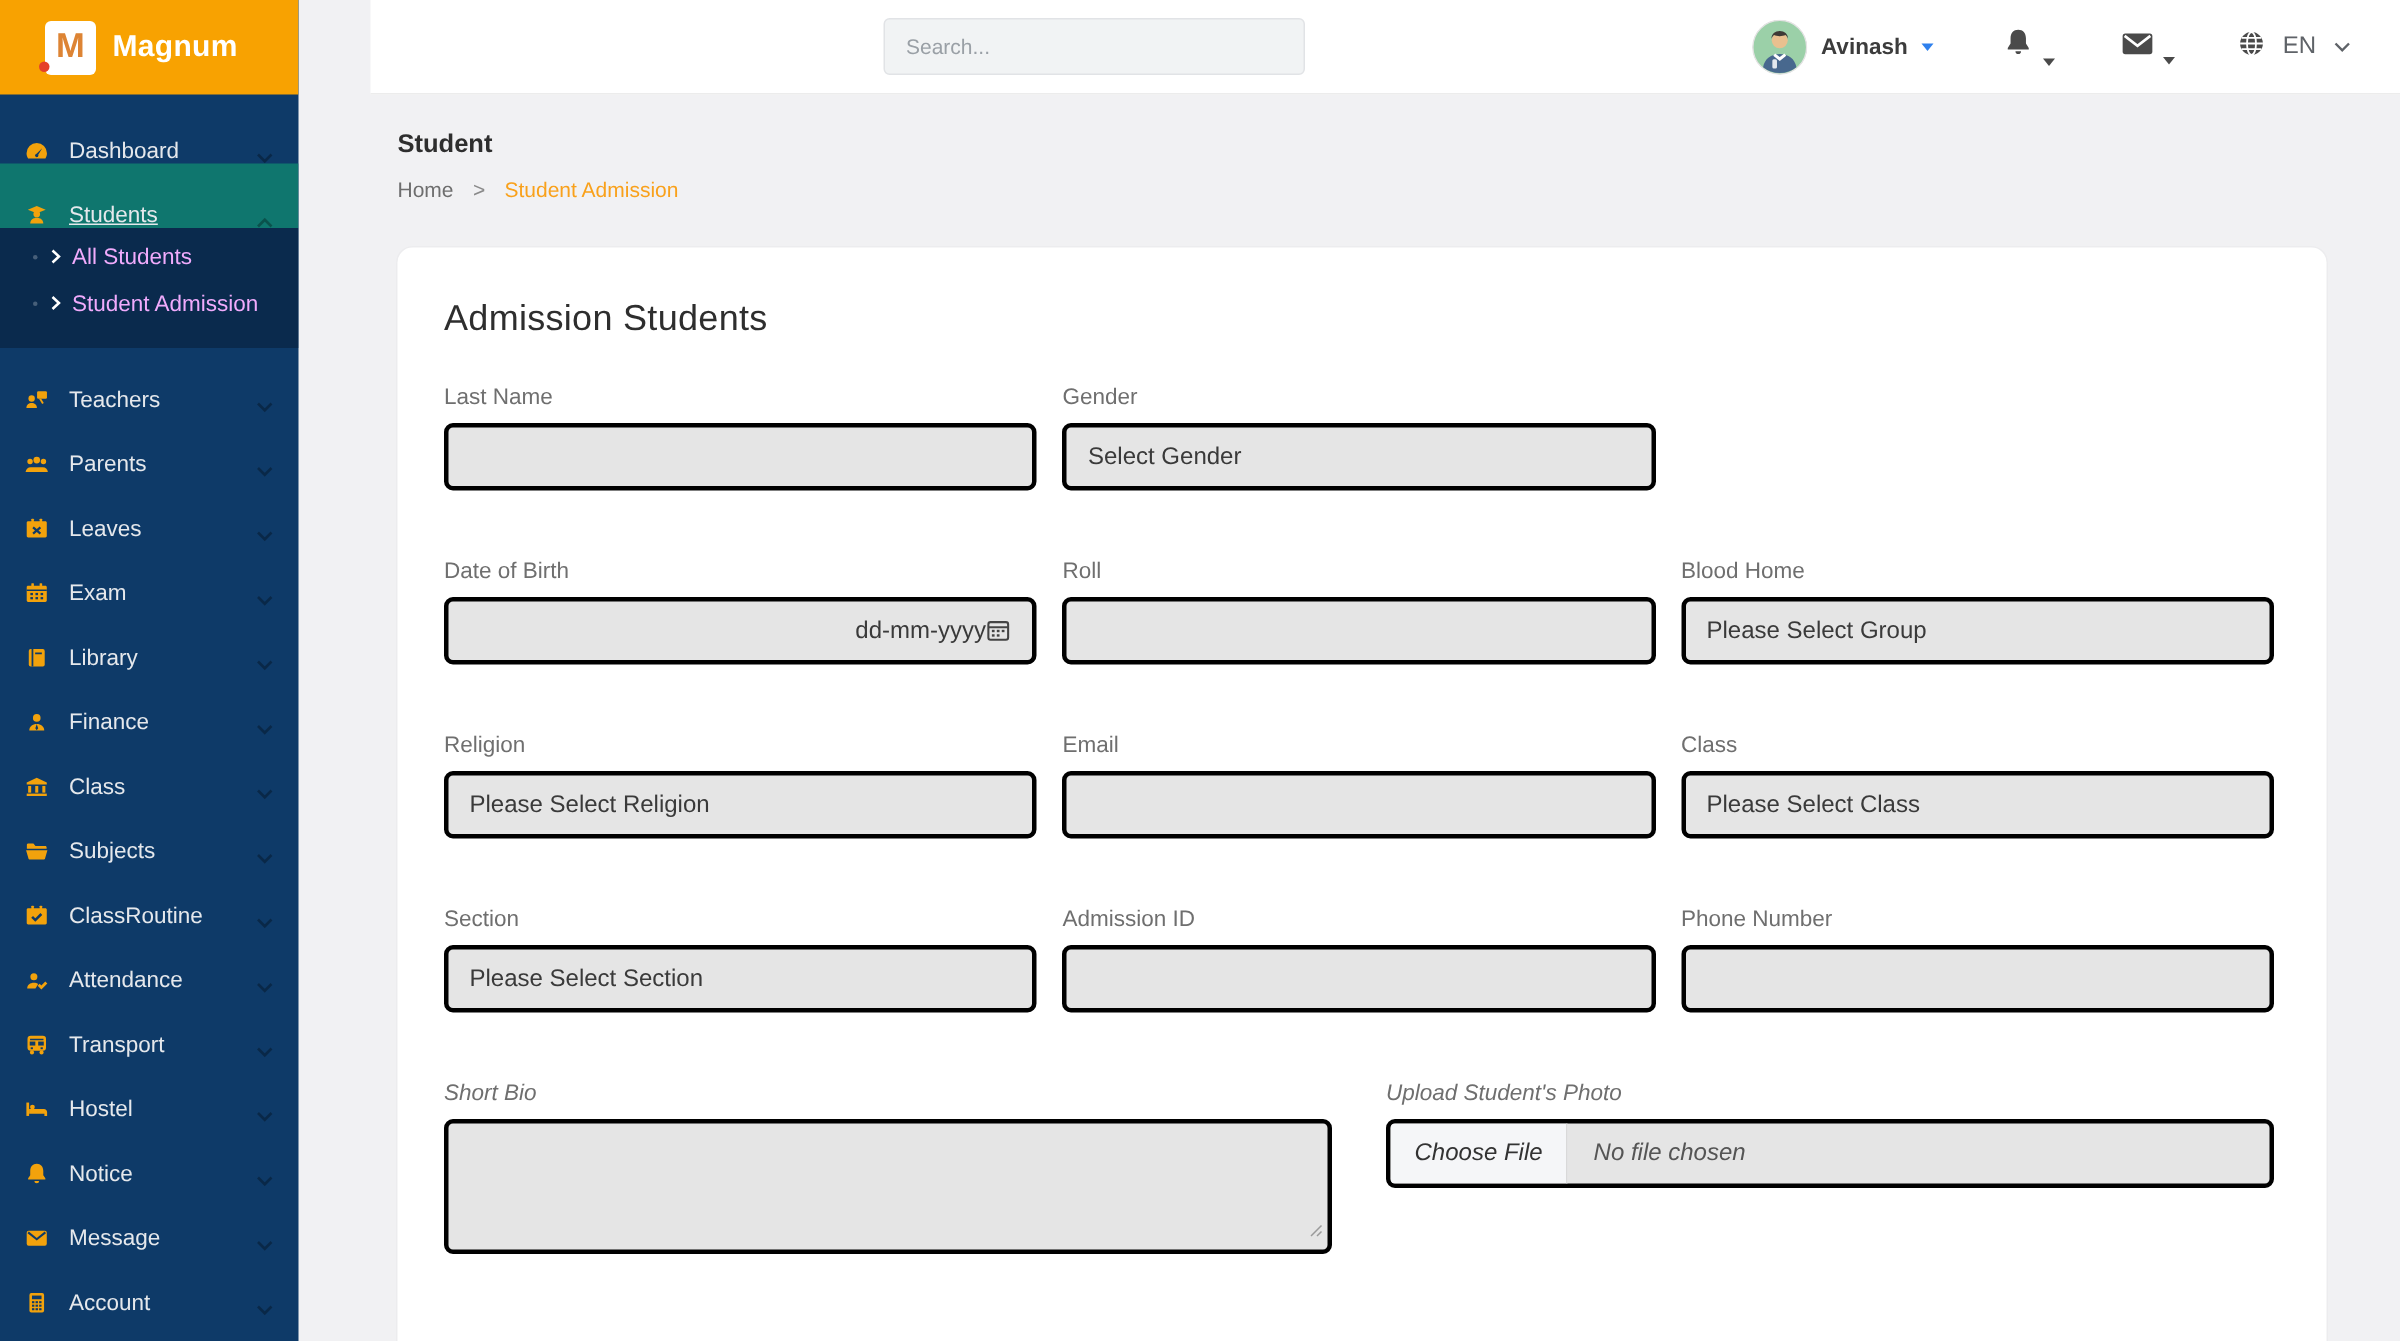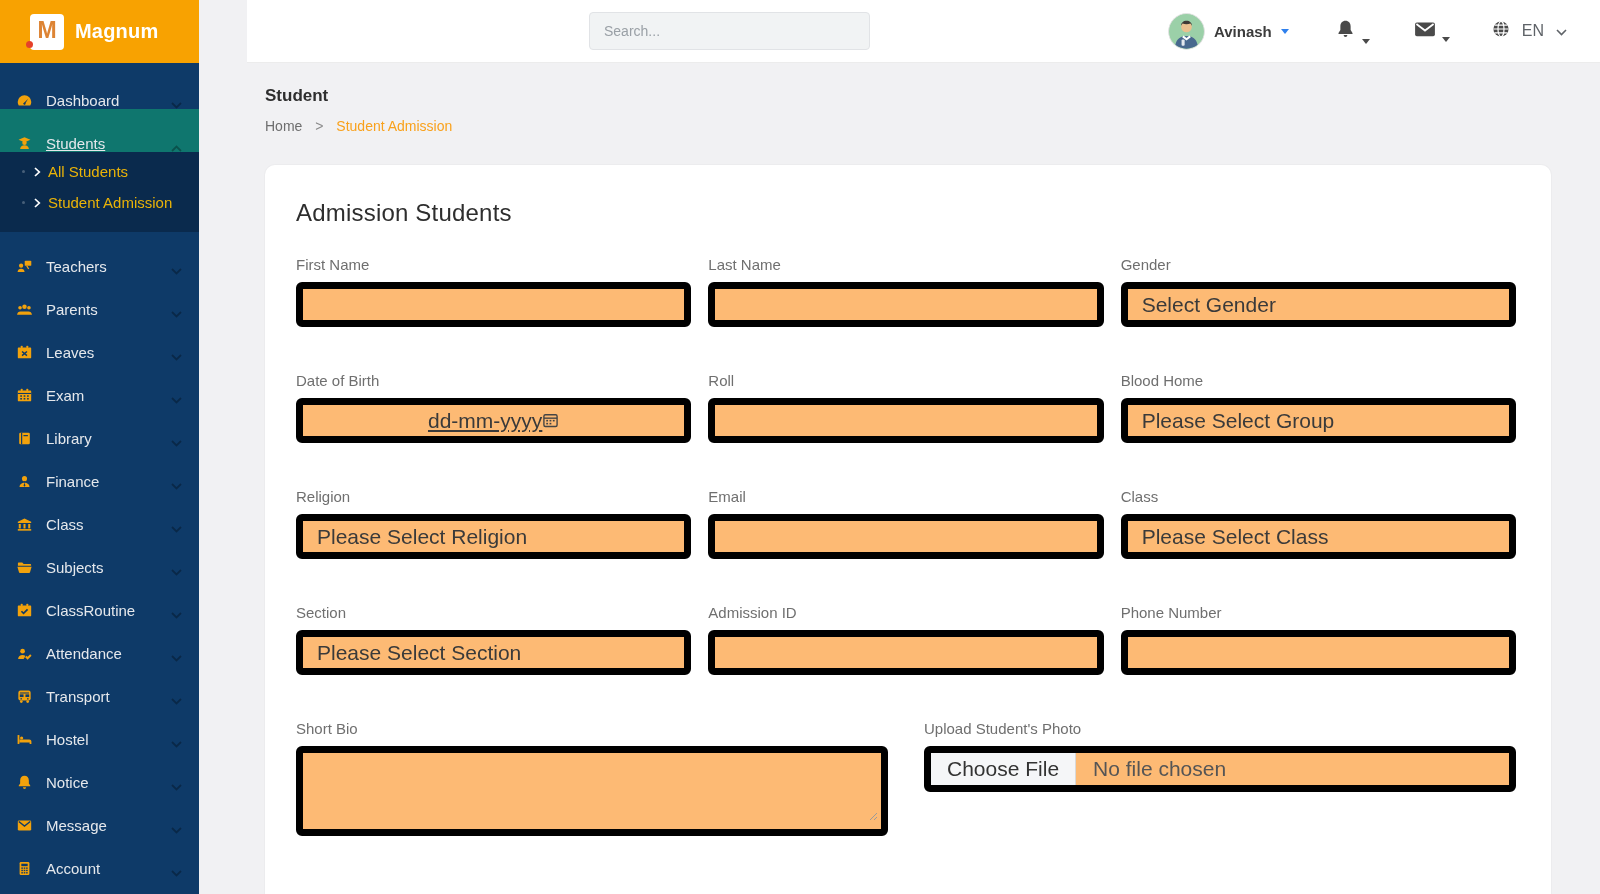--- a/index.html
+++ b/index.html
@@ -23,21 +23,21 @@
   .side-nav { padding-top:3px; }
   .nav-item { height:43px; display:flex; align-items:flex-end; gap:13px; padding:0 17px 0 15px;
     color:#E5E8EC; font-size:15px; cursor:pointer; }
   .nav-item.active { background:#0f766e;text-decoration:underline; }
   .nav-icon { width:18px; display:flex; justify-content:center; }
   .nav-icon svg { display:block; }
   .nav-label { flex:1; white-space:nowrap; }
   .nav-chevron { display:flex; opacity:.55; }
   .submenu { background:#0A2A4D; padding:4px 0 14px; }
   .submenu-item { height:31px; display:flex; align-items:center; gap:7px; padding-left:22px;
-    color:#eab308; font-size:15px; cursor:pointer; }
+    color:#f0abfc; font-size:15px; cursor:pointer; }
   .submenu-item .dot { width:3px; height:3px; border-radius:50%; background:rgba(255,255,255,.25); margin-right:2px; }
 
   
   .main { flex:1; display:flex; flex-direction:column; min-width:0;padding-left:48px; }
   .topbar { height:63px; background:#fff; border-bottom:1px solid #ECECEC; display:flex; align-items:center; flex-shrink:0; }
   .search-wrap { margin-left:342px; }
   .search-wrap input { width:281px; height:38px; background:#F1F3F4; border:1px solid #E1E3E6; border-radius:4px;
     padding:0 14px; font-size:14px; color:#333; font-family:"Liberation Sans",sans-serif; outline:none; }
   .search-wrap input::placeholder { color:#9AA0A6; }
 
@@ -59,25 +59,25 @@
   .breadcrumb { margin-top:12px; font-size:14px; }
   .crumb-home { color:#6E6E6E; cursor:pointer; }
   .crumb-sep { color:#8A8A8A; margin:0 9px; }
   .crumb-current { color:#F9A11B; }
 
   .card { background:#fff; border-radius:10px; margin-top:31px; padding:34px 35px 40px 31px;
     min-height:740px; box-shadow:0 0 0 1px rgba(0,0,0,.02); }
   .card-title { margin:0 0 29px; font-size:24px; font-weight:normal; color:#2E2E2E; letter-spacing:.2px; }
 
   .form-row { display:grid; grid-template-columns:repeat(3,1fr); column-gap:17px; margin-bottom:45px; }
-  .form-row.bottom { grid-template-columns:1fr 1fr; column-gap:36px; margin-bottom:0; }
+  .form-row.bottom { grid-template-columns:1fr 1fr; column-gap:36px; margin-bottom:0;font-style:italic; }
   .field label { display:block; font-size:15px; color:#6F6F6F; margin-bottom:9px; }
-  .control { height:45px; border:7px solid #000000; border-radius:6px; background:#fdba74;
-    display:flex; align-items:center; padding:0 14px; font-size:21px; color:#3A3A3A; }
-  .control.date { justify-content:center;text-decoration:underline; }
+  .control { height:45px; border:3px solid #000000; border-radius:6px; background:#e5e5e5;
+    display:flex; align-items:center; padding:0 14px; font-size:16px; color:#3A3A3A; }
+  .control.date { justify-content:flex-end; }
   .cal-btn { display:flex; cursor:pointer; }
   .control.textarea { height:90px; align-items:flex-start; padding:10px 14px; position:relative; resize:none; }
   .grip { position:absolute; right:3px; bottom:3px; }
   .control.file { padding:0; overflow:hidden; height:46px; }
   .file-btn { height:100%; display:flex; align-items:center; padding:0 16px; background:#F5F6F8;
     border-right:1px solid #D9D9D9; color:#333; cursor:pointer; white-space:nowrap; }
   .file-status { padding:0 17px; color:#555;text-align:right; }
 </style>
 </head>
 <body>
@@ -460,24 +460,20 @@
       <div class="breadcrumb">
         <span class="crumb-home">Home</span>
         <span class="crumb-sep">&gt;</span>
         <span class="crumb-current">Student Admission</span>
       </div>
 
       <div class="card">
         <h2 class="card-title">Admission Students</h2>
         <div id="form-rows">
             <div class="form-row">
-              <div class="field">
-                <label>First Name</label>
-                <div class="control"></div>
-              </div>
               <div class="field">
                 <label>Last Name</label>
                 <div class="control"></div>
               </div>
               <div class="field">
                 <label>Gender</label>
                 <div class="control">
                   <span>Select Gender</span>
                 </div>
               </div>

